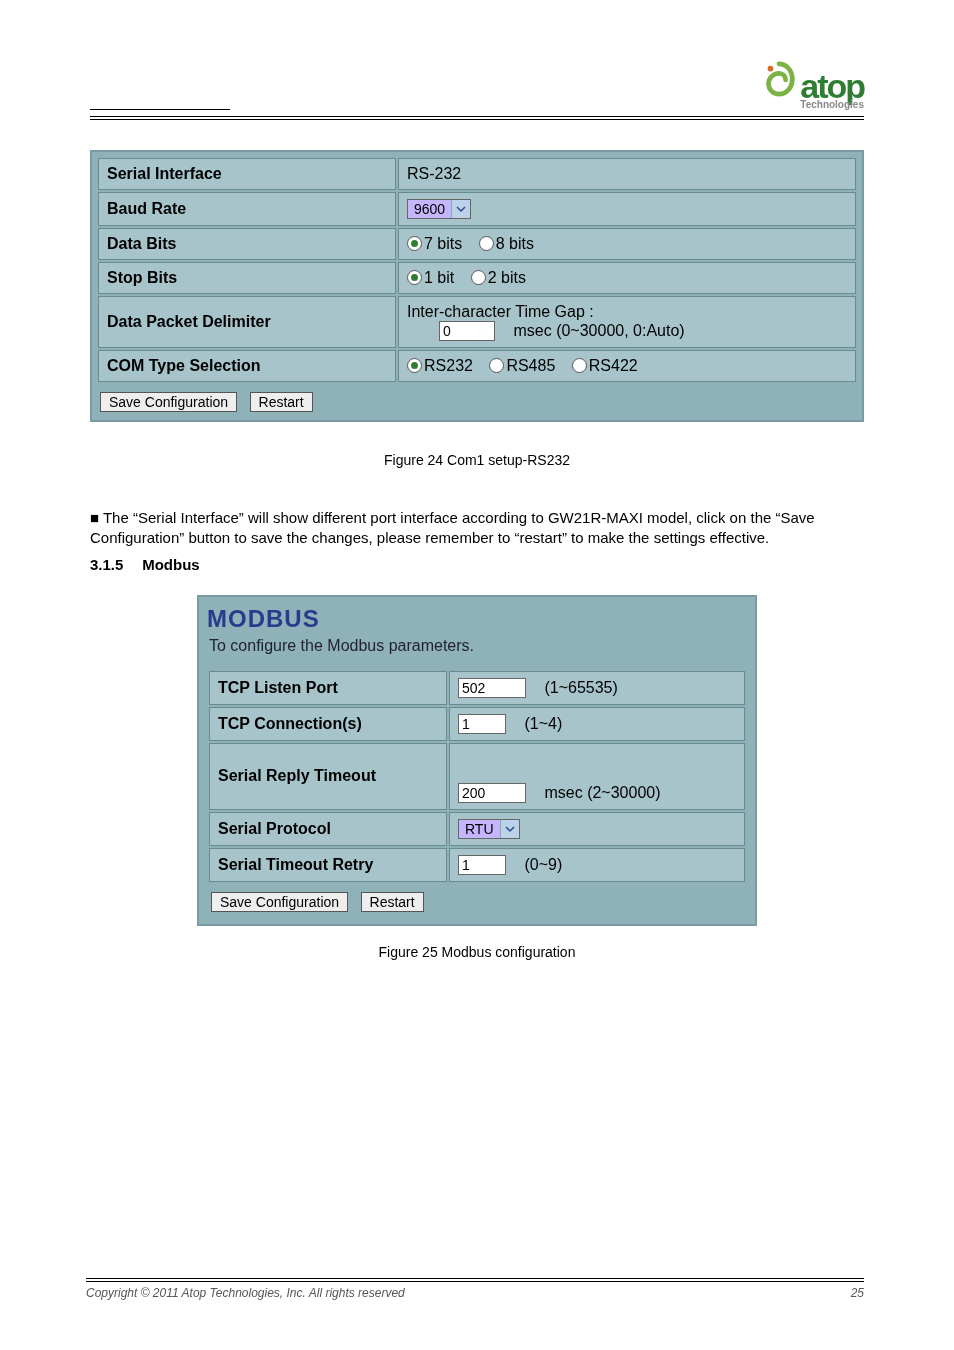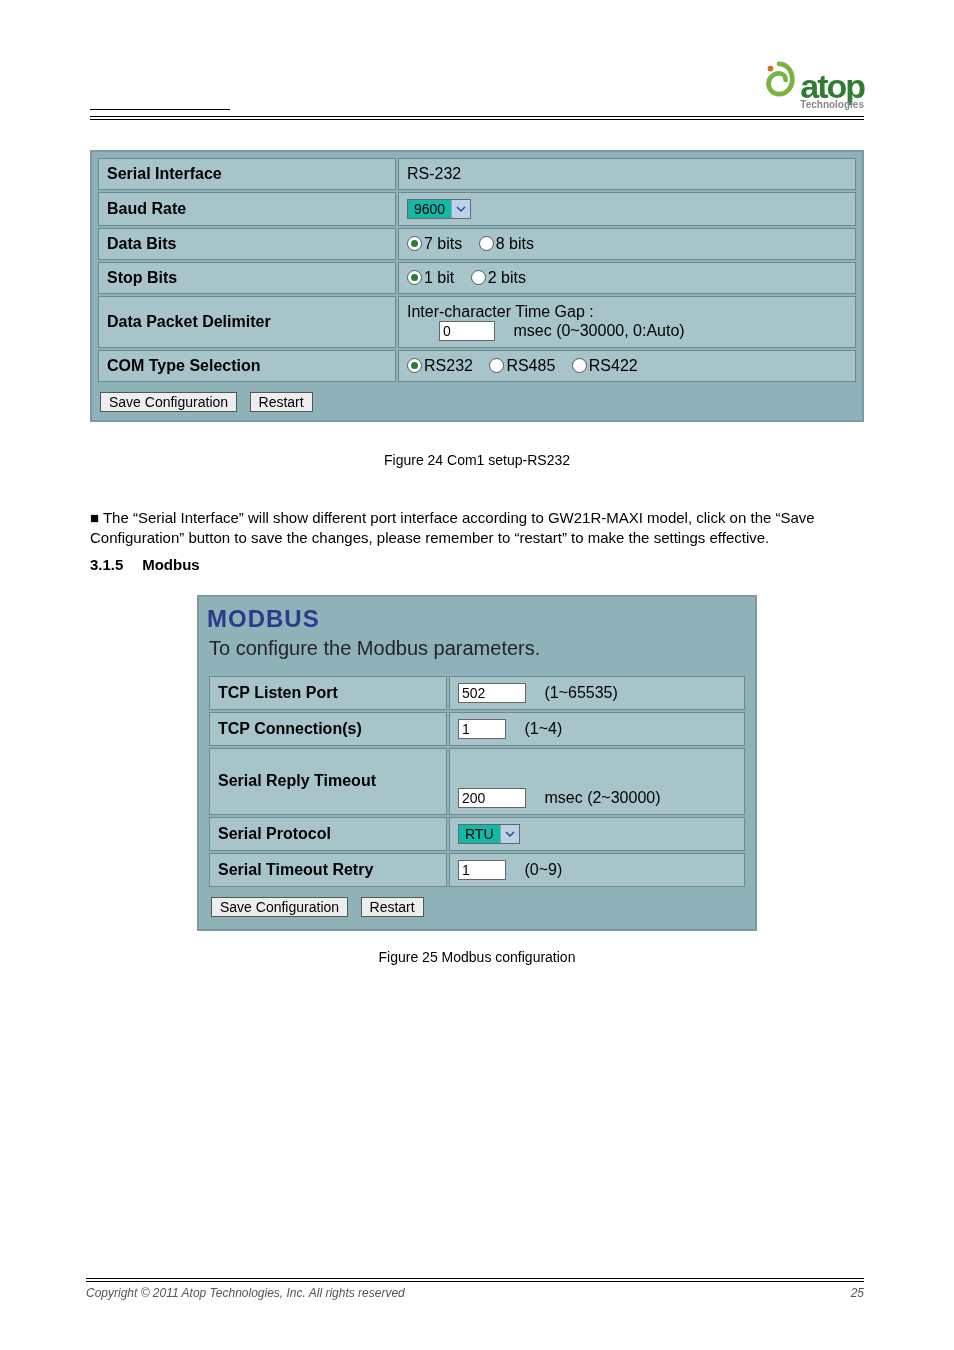--- a/index.html
+++ b/index.html
@@ -12,34 +12,34 @@
   .logo-text{font-size:34px;color:#2e7d32;line-height:1;}
   .logo-word{color:#2e7d32;font-weight:900;letter-spacing:-2px;}
   .logo-sub{font-size:10px;color:#888;display:block;text-align:right;margin-top:-4px;letter-spacing:0;}
   .panel{background:#8fb2b8;border:2px solid #7a9ba1;padding:4px;margin:0 0 30px 0;}
   table.cfg{width:100%;border-collapse:separate;border-spacing:2px;}
   table.cfg td{background:#a8c4cb;border:1px solid #6b8a90;padding:6px 8px;font-size:16px;color:#000;}
   table.cfg td.lbl{width:280px;font-weight:700;color:#000;}
   .radio-dot{display:inline-block;width:13px;height:13px;border:1px solid #555;border-radius:50%;vertical-align:-2px;margin-right:2px;background:#fff;}
   .radio-dot.sel::after{content:"";display:block;width:7px;height:7px;border-radius:50%;background:#2e7d32;margin:3px;}
   .txt-in{font-family:inherit;font-size:14px;padding:1px 3px;border:1px solid #666;background:#fff;}
-  .sel-wrap{display:inline-flex;align-items:stretch;border:1px solid #666;background:#14b8a6;font-size:14px;}
+  .sel-wrap{display:inline-flex;align-items:stretch;border:1px solid #666;background:#c4b5fd;font-size:14px;}
   .sel-wrap .sel-val{padding:1px 6px;}
   .sel-wrap .sel-btn{background:#bcd2e8;border-left:1px solid #8aa;width:18px;display:flex;align-items:center;justify-content:center;}
   .sel-wrap .sel-btn svg{display:block;}
   .btn-row{text-align:left;padding:8px 0 4px 0;}
   .btn{display:inline-block;border:1px solid #555;background:#eee;font-size:14px;padding:1px 8px;margin:0 4px;cursor:pointer;}
   .body-text{font-size:15px;line-height:1.35;color:#000;}
   .body-text p{margin:6px 0;}
   .section-id{font-weight:700;display:inline-block;width:48px;}
   .section-title{font-weight:700;}
   .modbus-wrap{margin:20px auto 0 auto;width:560px;}
   .modbus-panel{background:#8fb2b8;border:2px solid #7a9ba1;padding:8px;}
   .modbus-title{color:#2a3b8f;font-weight:800;font-size:24px;letter-spacing:1px;}
-  .modbus-sub{color:#223;font-size:20px;margin:4px 0 14px 2px;}
+  .modbus-sub{color:#223;font-size:16px;margin:4px 0 14px 2px;}
   table.mcfg{width:100%;border-collapse:separate;border-spacing:2px;}
   table.mcfg td{background:#a8c4cb;border:1px solid #6b8a90;padding:6px 8px;font-size:16px;}
   table.mcfg td.lbl{width:220px;font-weight:700;}
   .range{font-size:16px;margin-left:14px;}
   .ftr{position:absolute;left:86px;right:90px;bottom:50px;border-top:4px double #000;display:flex;justify-content:space-between;font-size:12px;color:#555;padding-top:4px;font-style:italic;}
   .fig-caption{text-align:center;font-size:14px;margin:18px 0 40px 0;}
   .radio-item{white-space:nowrap;margin-right:12px;}
   .indent{margin-left:32px;}
 </style>
 </head>

